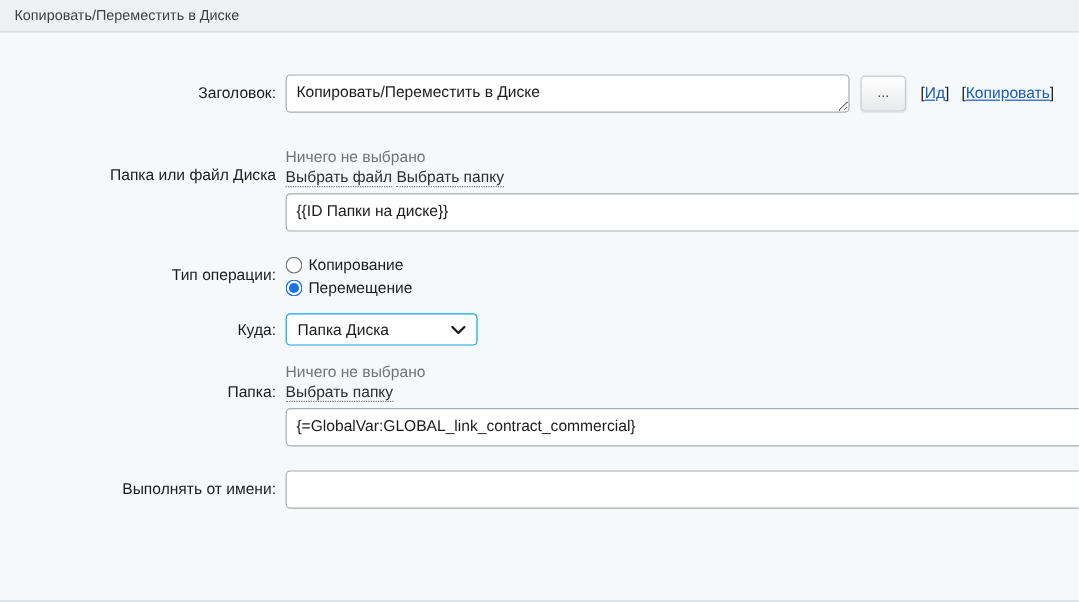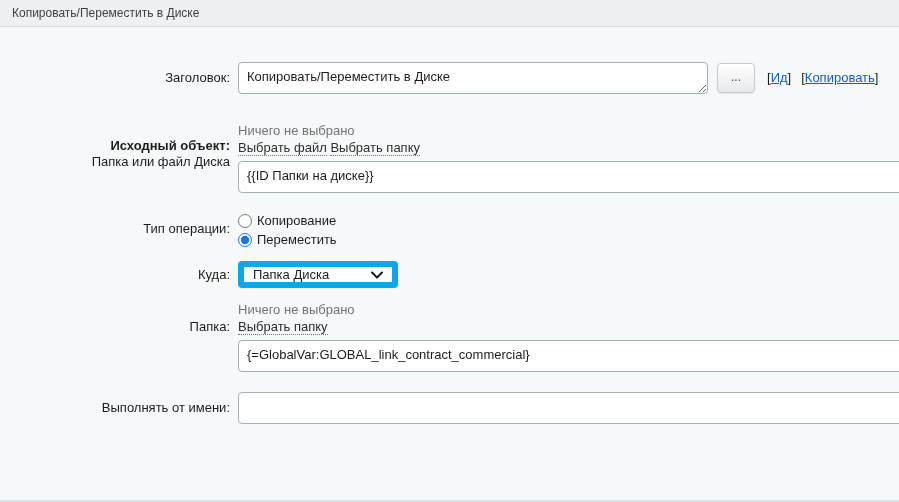--- a/index.html
+++ b/index.html
@@ -94,21 +94,21 @@
   .radio-line input {
     accent-color: #1a73e8;
     width: 14px; height: 14px;
     margin-right: 5px;
   }
 
   .select-box {
     width: 160px;
     height: 27px;
     background: #fff;
-    border: 6px solid #0ea5e9;
+    border: 1px solid #0ea5e9;
     border-radius: 4px;
     display: flex;
     align-items: center;
     justify-content: space-between;
     padding: 0 9px;
     cursor: pointer;
   }
   .chevron { display: flex; align-items: center; }
 
   .mb-r1 { margin-bottom: 28px; }
@@ -134,21 +134,20 @@
         <textarea class="field w-narrow" spellcheck="false" style="">Копировать/Переместить в Диске</textarea>
         <div class="dots-btn">...</div>
         <div class="links">
           <span class="bracket">[</span><a class="blue-link">Ид</a><span class="bracket">]</span><span class="link-gap"></span><span class="bracket">[</span><a class="blue-link">Копировать</a><span class="bracket">]</span>
         </div>
       </div>
     </div>
 
     <div class="row mb-r2">
       <div class="lbl pad-two-line">
-        <div class="bold">Исходный объект:</div>
         <div>Папка или файл Диска</div>
       </div>
       <div class="content-col">
         <div class="muted">Ничего не выбрано</div>
         <div class="dotted-links">
           <span class="dotted-link">Выбрать файл</span>
           <span class="dotted-link">Выбрать папку</span>
         </div>
         <div class="row" style="align-items:flex-start;">
           <textarea class="field w-wide" spellcheck="false" style="">{{ID Папки на диске}}</textarea>
@@ -159,21 +158,21 @@
 
     <div class="row mb-r3">
       <div class="lbl bold" style="padding-top:10px;">Тип операции:</div>
       <div class="content-col radio-group">
         <label class="radio-line">
           <input type="radio" name="operation" style="">
           <span>Копирование</span>
         </label>
         <label class="radio-line">
           <input type="radio" name="operation" checked="" style="">
-          <span>Переместить</span>
+          <span>Перемещение</span>
         </label>
       </div>
     </div>
 
     <div class="row mb-r4">
       <div class="lbl bold" style="padding-top:6px;">Куда:</div>
       <div class="content">
         <div class="select-box">
           <span>Папка Диска</span>
           <span class="chevron">

